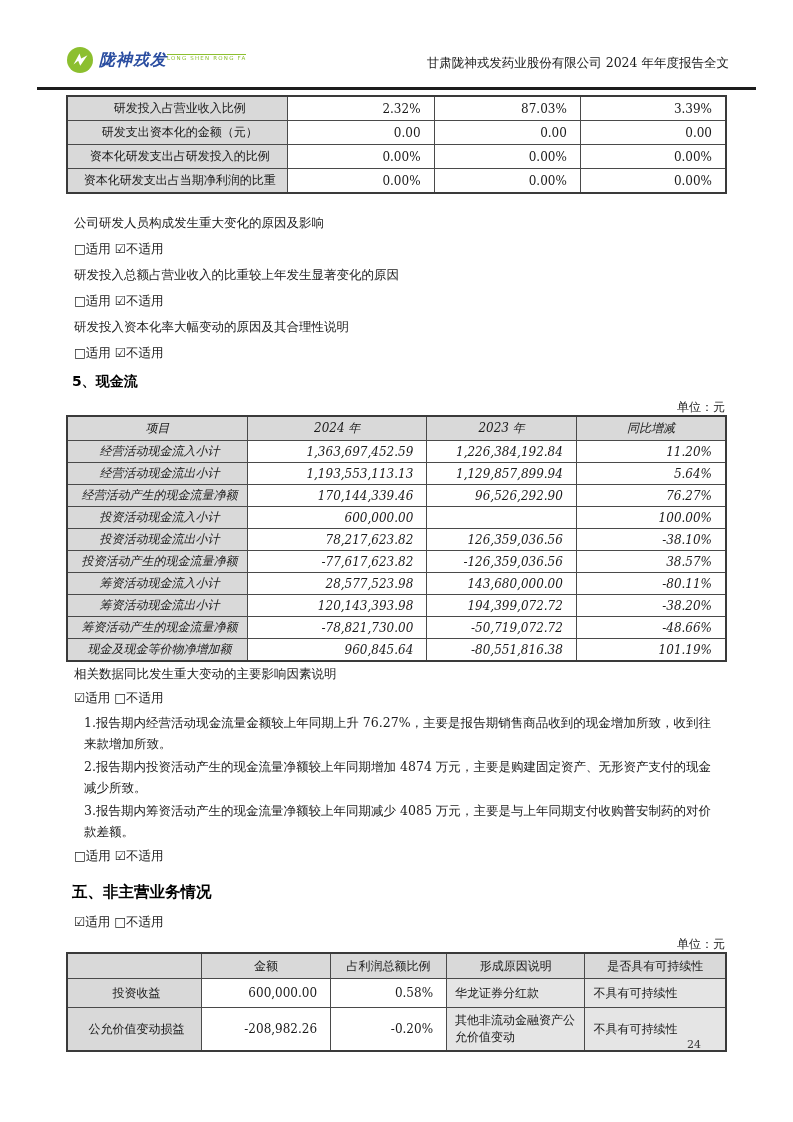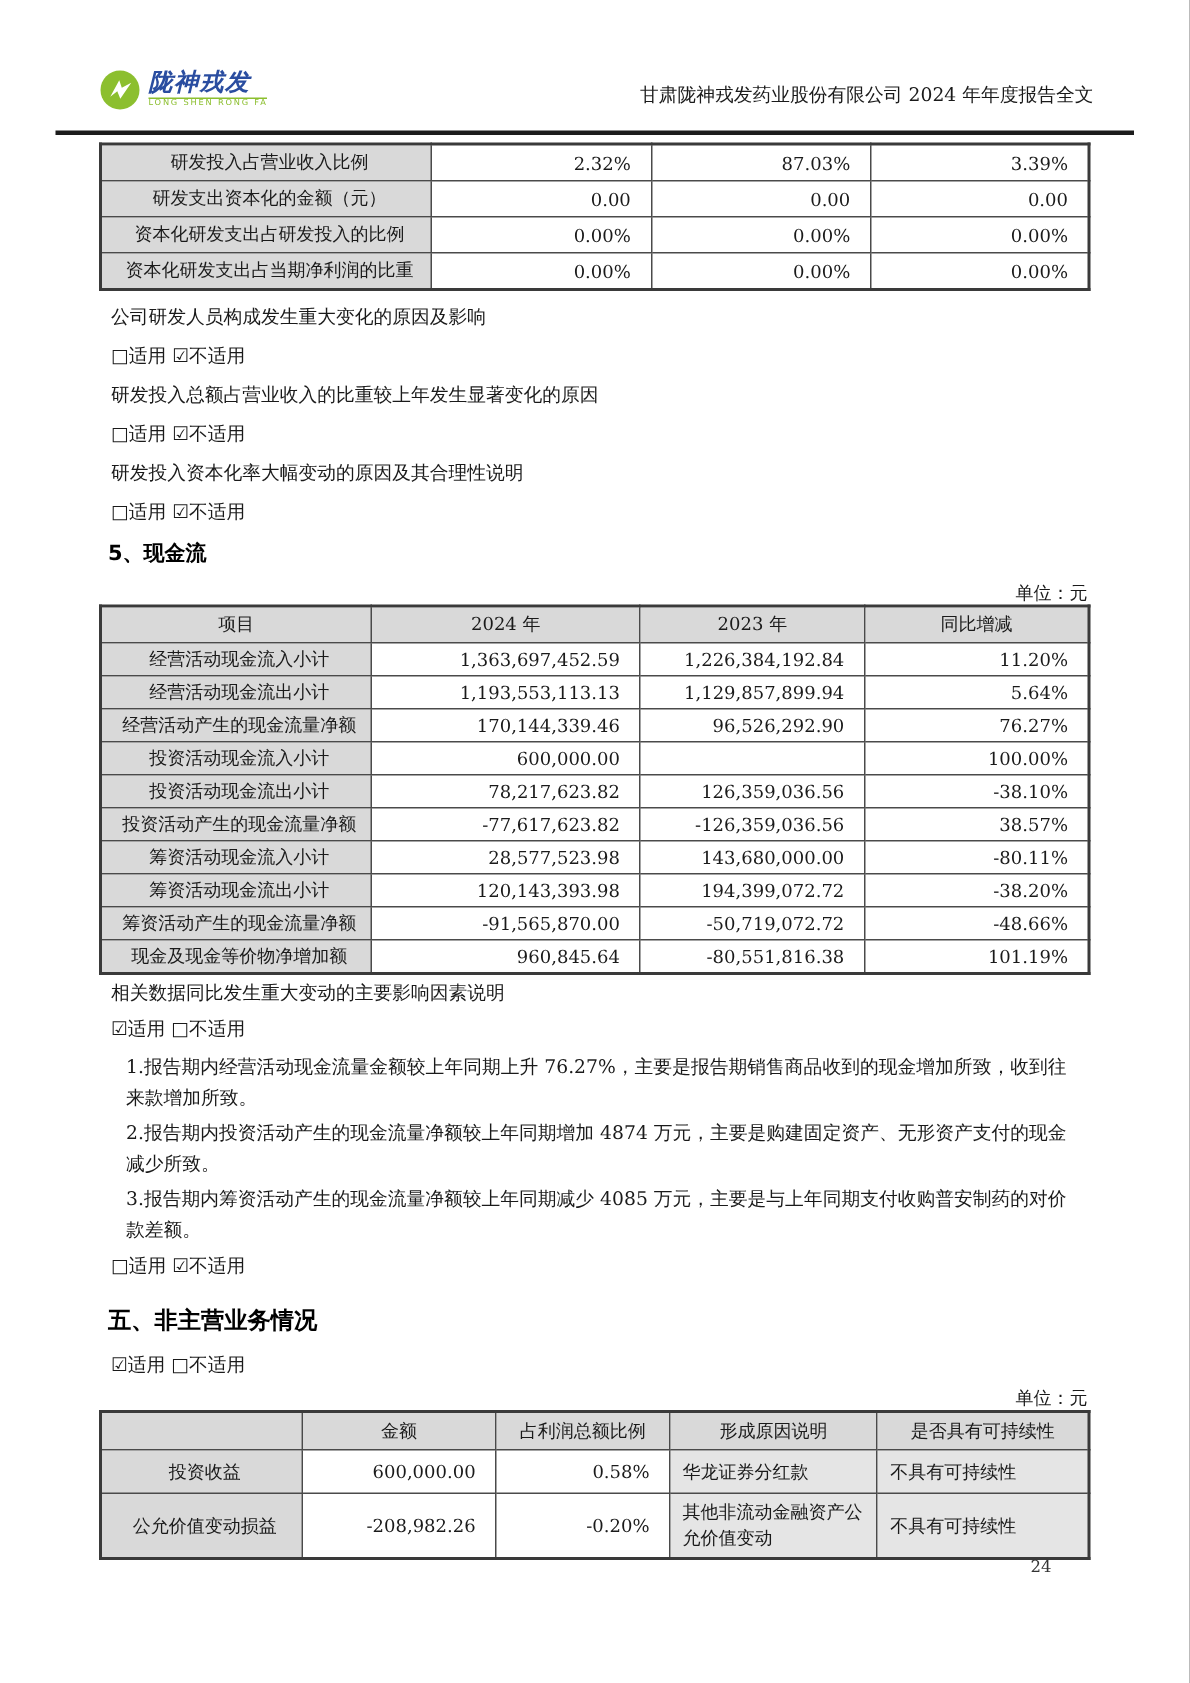--- a/index.html
+++ b/index.html
@@ -12,21 +12,21 @@
     color:#1a1a1a;
     overflow:hidden;
   }
   
   .doc-header{
     position:absolute;top:46px;left:66px;right:64px;
     display:flex;justify-content:space-between;align-items:flex-end;
   }
   .logo{display:flex;align-items:center;gap:5px;}
   .logo-badge{width:28px;height:28px;flex:0 0 auto;}
-  .logo-textcol{display:flex;flex-direction:column;line-height:1;}
+  .logo-textcol{display:flex;flex-direction:row;line-height:1;}
   .logo-cn{
     font-family:"DejaVu Sans","Liberation Sans",sans-serif;
     font-weight:bold;font-style:italic;
     font-size:16px;color:#2a4da0;letter-spacing:1px;
   }
   .logo-en{
     margin-top:2px;padding-top:1px;
     border-top:1.5px solid #8cbf2f;
     font-family:"DejaVu Sans","Liberation Sans",sans-serif;
     font-size:5.5px;color:#8cbf2f;letter-spacing:1.2px;white-space:nowrap;
@@ -39,21 +39,21 @@
   
   .content{position:absolute;top:95px;left:66px;width:661px;}
   table{border-collapse:collapse;width:100%;table-layout:fixed;}
   table{border:2px solid #3a3a3a;}
   td,th{border:1px solid #4a4a4a;font-size:12px;font-weight:normal;overflow:hidden;}
   .cell-label{background:#d9d9d9;text-align:center;padding:1px 4px 1px 8px;}
   .cell-num{text-align:right;padding:1px 13px 1px 4px;background:#fff;}
   .cell-head{background:#d9d9d9;text-align:center;padding:1px 2px;}
   .cell-text{text-align:left;padding:1px 4px 1px 8px;background:#e5e5e5;}
   #rd-table td{height:21px;}
-  #cash-table td{height:19px;}
+  #cash-table td{height:19px;font-style:italic;}
   #cash-table tr.hdr td{height:21px;}
   #nm-table tr.hdr td{height:22px;}
   #nm-table tr.r1 td{height:26px;margin-left:48px;}
   #nm-table tr.r2 td{height:40px;}
   .note-line{
     height:26px;display:flex;align-items:center;
     padding-left:8px;font-size:12.5px;
   }
   .body-line{
     height:24px;display:flex;align-items:center;
@@ -129,21 +129,21 @@
       </tr>
       <tr>
         <td class="cell-label">资本化研发支出占当期净利润的比重</td>
         <td class="cell-num">0.00%</td>
         <td class="cell-num">0.00%</td>
         <td class="cell-num">0.00%</td>
       </tr>
     </tbody>
       </table>
 
-    <div style="margin-top:4px;">
+    <div style="margin-top:16px;">
       <div class="note-line">公司研发人员构成发生重大变化的原因及影响</div>
       <div class="note-line">□适用 ☑不适用</div>
       <div class="note-line">研发投入总额占营业收入的比重较上年发生显著变化的原因</div>
       <div class="note-line">□适用 ☑不适用</div>
       <div class="note-line">研发投入资本化率大幅变动的原因及其合理性说明</div>
       <div class="note-line">□适用 ☑不适用</div>
     </div>
 
     <div class="sec-heading h5">5、现金流</div>
     <div class="unit-line">单位：元</div>
@@ -205,21 +205,21 @@
         <td class="cell-num">-80.11%</td>
       </tr>
       <tr>
         <td class="cell-label">筹资活动现金流出小计</td>
         <td class="cell-num">120,143,393.98</td>
         <td class="cell-num">194,399,072.72</td>
         <td class="cell-num">-38.20%</td>
       </tr>
       <tr>
         <td class="cell-label">筹资活动产生的现金流量净额</td>
-        <td class="cell-num">-91,565,870.00</td>
+        <td class="cell-num">-78,821,730.00</td>
         <td class="cell-num">-50,719,072.72</td>
         <td class="cell-num">-48.66%</td>
       </tr>
       <tr>
         <td class="cell-label">现金及现金等价物净增加额</td>
         <td class="cell-num">960,845.64</td>
         <td class="cell-num">-80,551,816.38</td>
         <td class="cell-num">101.19%</td>
       </tr>
     </tbody>

